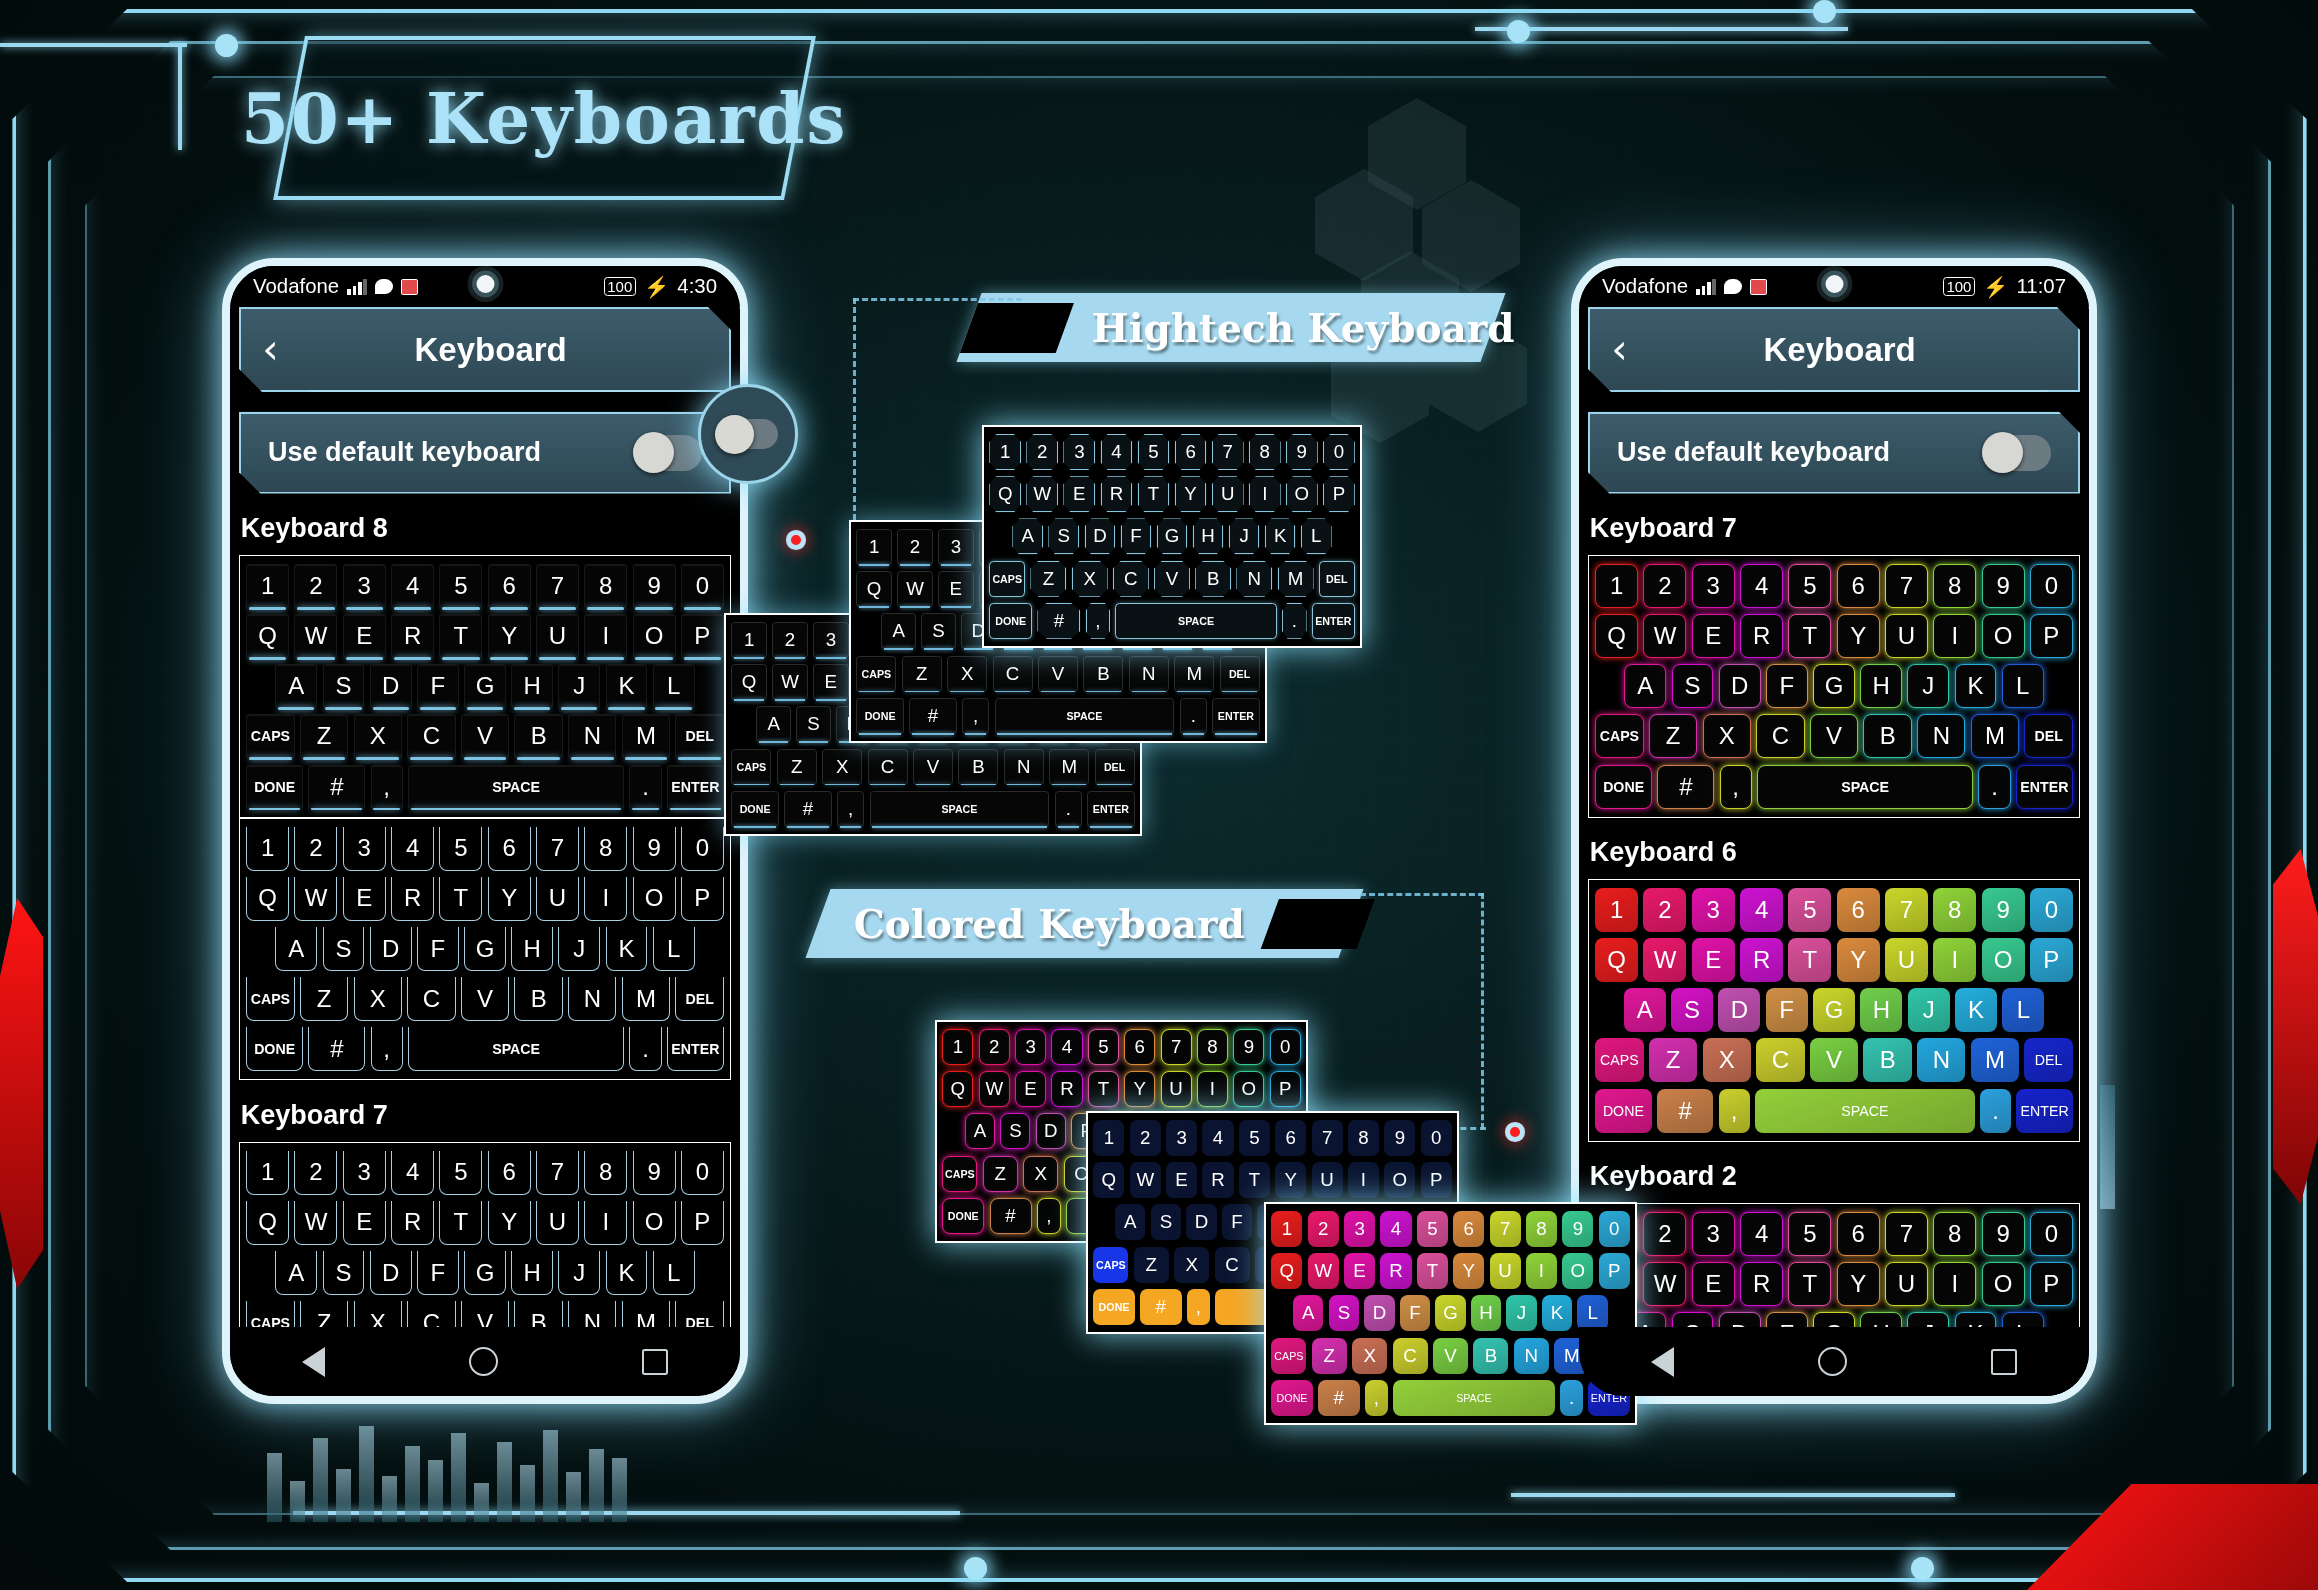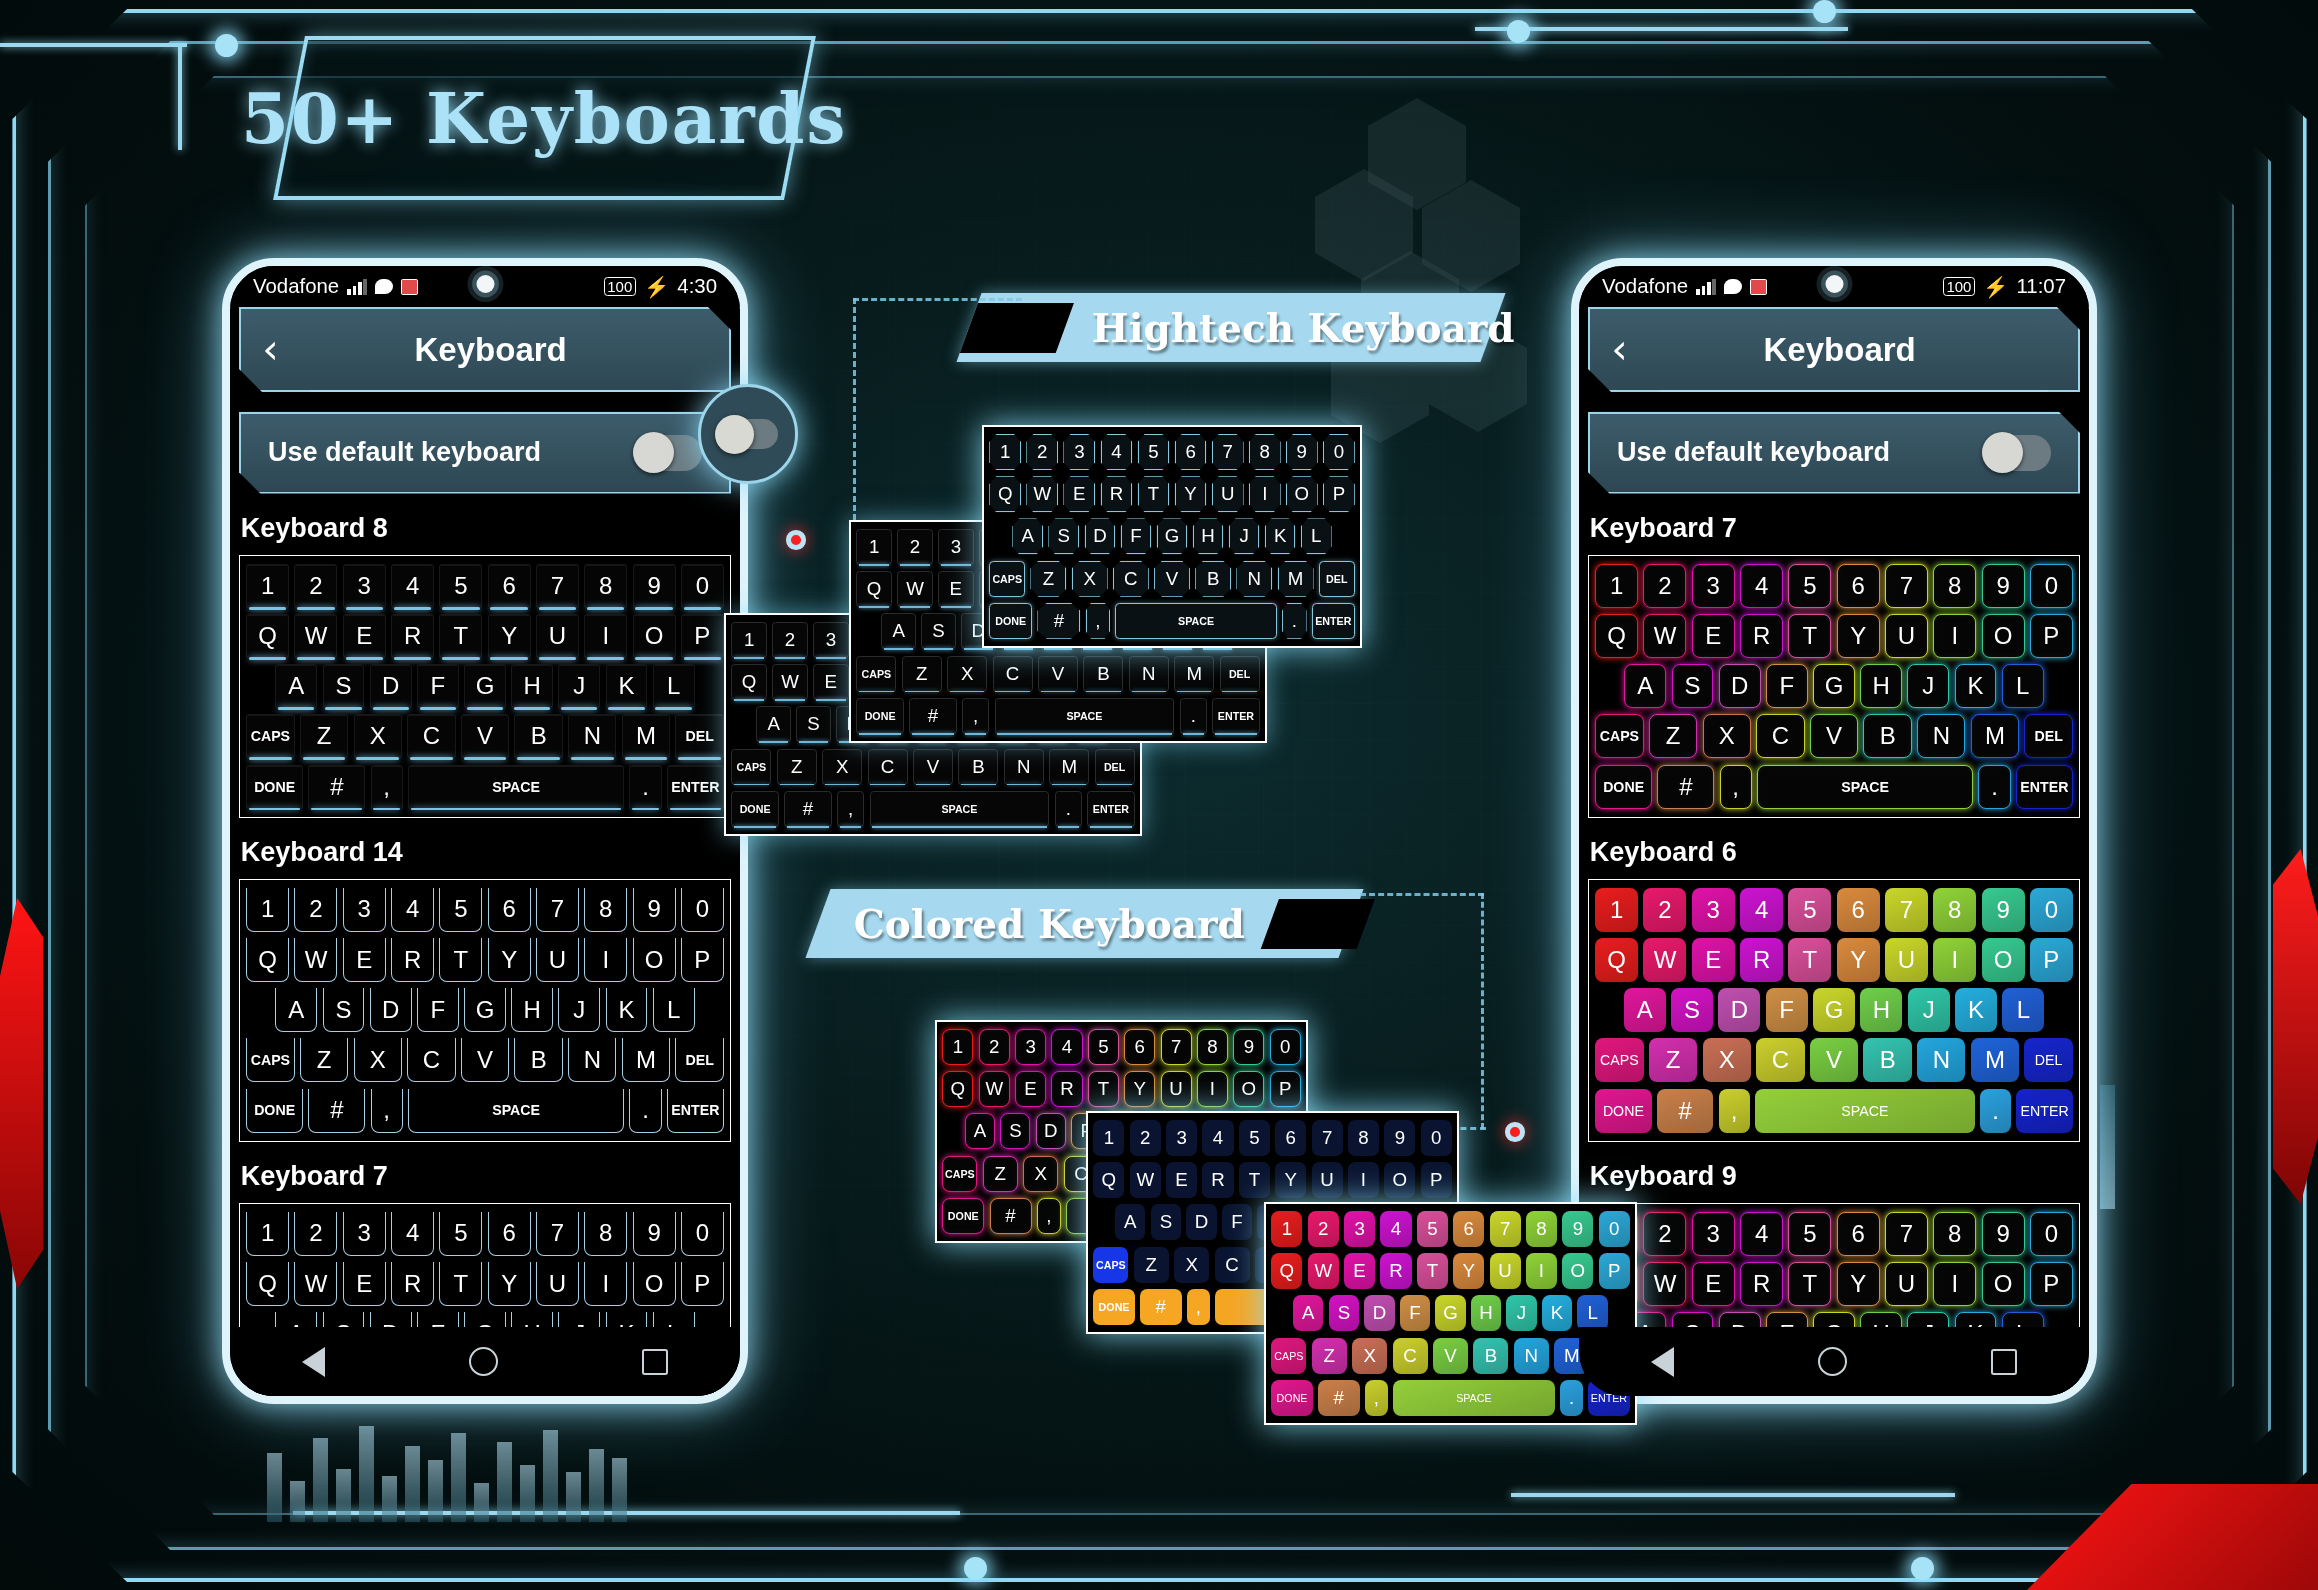--- a/index.html
+++ b/index.html
@@ -511,21 +511,20 @@
           </div>
           <div class="key sp">
             <span>.</span>
           </div>
           <div class="key small">
             <span>ENTER</span>
           </div>
         </div>
       </div>
 
-    <div class="kb-section-label">Keyboard 14</div>
     <div class="kb-wrap st-b">
         <div class="kbrow">
           <div class="key">
             <span>1</span>
           </div>
           <div class="key">
             <span>2</span>
           </div>
           <div class="key">
             <span>3</span>
@@ -1140,21 +1139,21 @@
           </div>
           <div class="key sp" style="background: linear-gradient(160deg, rgb(43, 160, 221), rgba(43, 160, 221, 0.8));">
             <span>.</span>
           </div>
           <div class="key small" style="background: linear-gradient(160deg, rgb(21, 35, 203), rgba(21, 35, 203, 0.8));">
             <span>ENTER</span>
           </div>
         </div>
       </div>
 
-    <div class="kb-section-label">Keyboard 9</div>
+    <div class="kb-section-label">Keyboard 2</div>
     <div class="kb-wrap st-c">
         <div class="kbrow">
           <div class="key" style="color: rgb(232, 29, 29);">
             <span>1</span>
           </div>
           <div class="key" style="color: rgb(232, 25, 107);">
             <span>2</span>
           </div>
           <div class="key" style="color: rgb(224, 18, 168);">
             <span>3</span>

